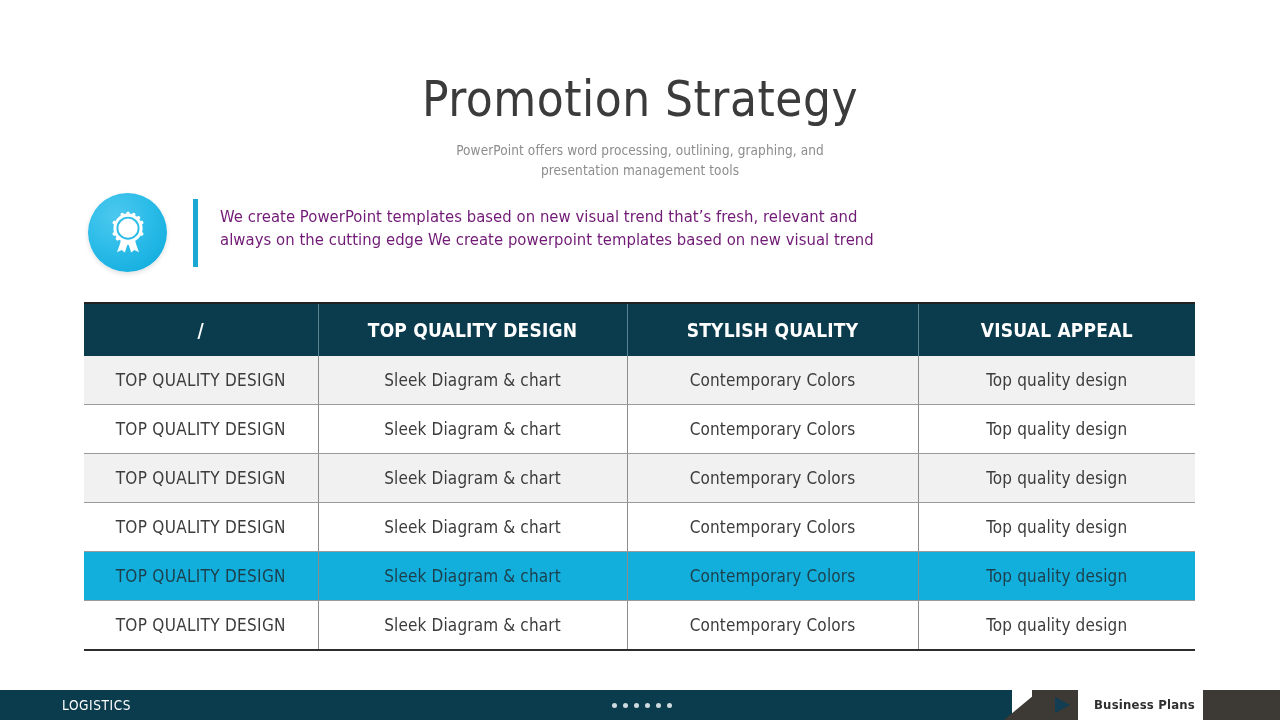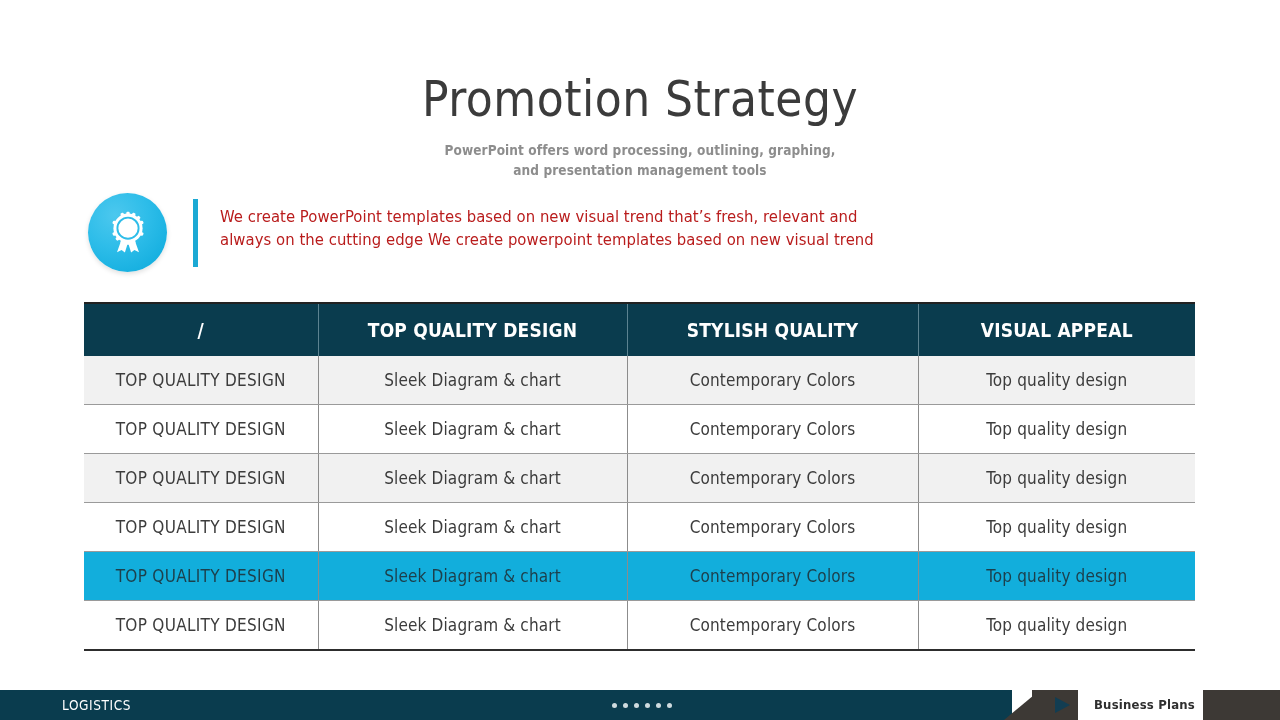--- a/index.html
+++ b/index.html
@@ -40,21 +40,21 @@
     letter-spacing: 0.5px;
     line-height: 1.05;
     margin: 16px;
     white-space: nowrap;
   }
   .slide-subtitle {
     margin: 13px auto 8px auto;
     width: 420px;
     font-family: "DejaVu Sans Condensed", "Liberation Sans Narrow", "Liberation Sans", sans-serif;
     font-size: 13.5px;
-    font-weight: 700;
+    font-weight: 400;
     color: #8d8d8d;
     line-height: 1.45;
     letter-spacing: 0.1px;
   }
 
   
   .intro {
     position: absolute;
     left: 84px;
     top: 190px;
@@ -85,21 +85,21 @@
     background: #1ba9d4;
   }
 
   .intro-text {
     position: absolute;
     left: 136px;
     top: 15px;
     width: 680px;
     font-family: "DejaVu Sans Condensed", "Liberation Sans Narrow", "Liberation Sans", sans-serif;
     font-size: 16.5px;
-    color: #b91c1c;
+    color: #701a75;
     line-height: 1.42;
     letter-spacing: 0.05px;
   }
 
   
   .table-wrap {
     position: absolute;
     left: 84px;
     top: 302px;
     width: 1111px;

